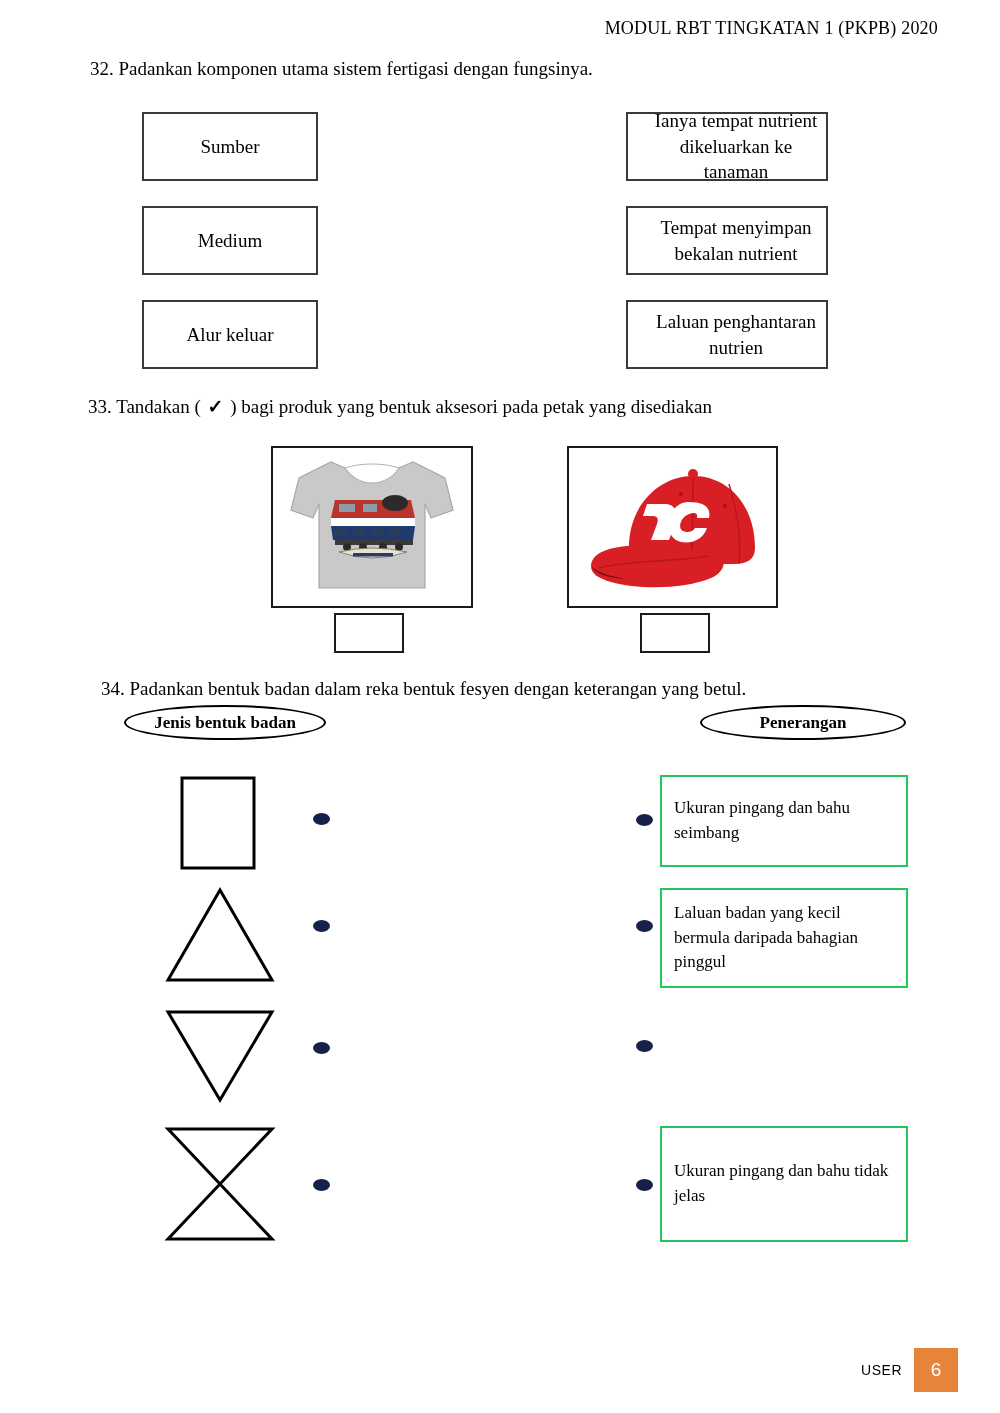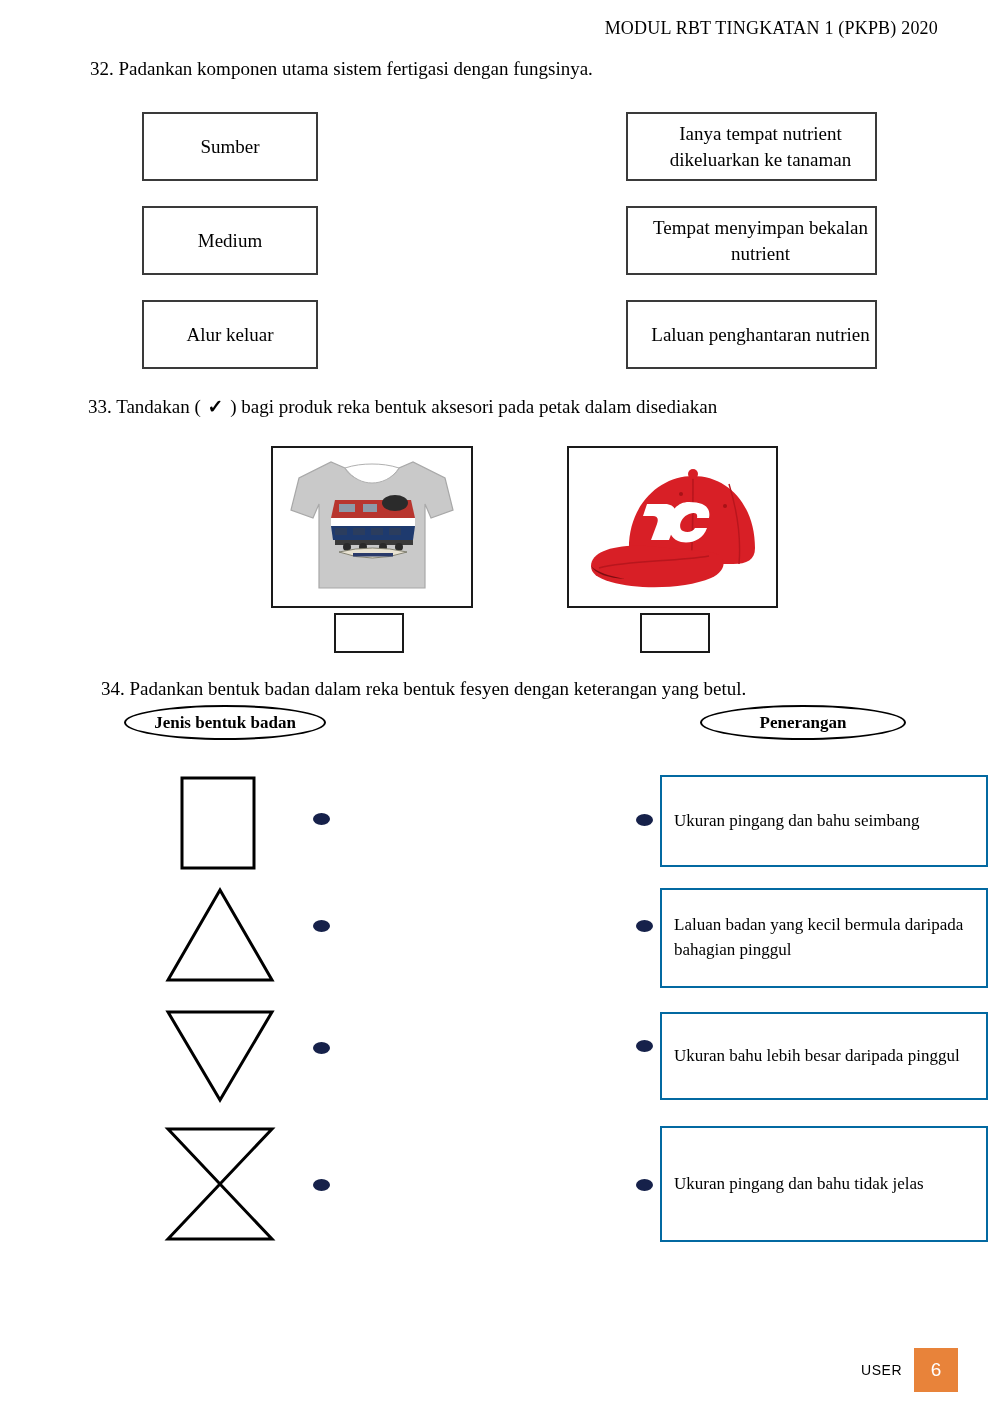--- a/index.html
+++ b/index.html
@@ -53,21 +53,21 @@
     background: #ffffff;
     display: flex;
     align-items: center;
     justify-content: center;
     text-align: center;
     font-size: 19px;
     line-height: 1.35;
     box-sizing: border-box;
   }
   .mbox-left  { left: 142px; width: 176px; height: 69px; }
-  .mbox-right { left: 626px; width: 251px; height: 69px; padding-left: 18px; }
+  .mbox-right { left: 626px; width: 202px; height: 69px; padding-left: 18px; }
   .r1 { top: 112px; }
   .r2 { top: 206px; }
   .r3 { top: 300px; }
 
   
   .pic-frame {
     position: absolute;
     border: 2px solid #1a1a1a;
     background: #ffffff;
     overflow: hidden;
@@ -105,22 +105,22 @@
 
   
   .shape-cell {
     position: absolute;
     left: 150px;
     width: 140px;
   }
   .desc-box {
     position: absolute;
     left: 660px;
-    width: 328px;
-    border: 2px solid #0369a1;
+    width: 248px;
+    border: 2px solid #22c55e;
     background: #ffffff;
     box-sizing: border-box;
     font-size: 17px;
     line-height: 1.45;
     padding: 10px 12px;
     display: flex;
     align-items: center;
   }
 
   .dot {
@@ -182,21 +182,21 @@
     <span>Ianya tempat nutrient dikeluarkan ke tanaman</span>
   </div>
   <div class="mbox mbox-right r2">
     <span>Tempat menyimpan bekalan nutrient</span>
   </div>
   <div class="mbox mbox-right r3">
     <span>Laluan penghantaran nutrien</span>
   </div>
 
   <div class="q-text q33">
-    <span>33. Tandakan ( </span><span class="tick-glyph">✓</span><span> ) bagi produk reka bentuk aksesori pada petak dalam disediakan</span>
+    <span>33. Tandakan ( </span><span class="tick-glyph">✓</span><span> ) bagi produk yang bentuk aksesori pada petak yang disediakan</span>
   </div>
 
   <div class="pic-frame pic-tshirt">
     <svg class="shape-svg" width="198" height="158" viewBox="0 0 198 158">
       <rect x="0" y="0" width="198" height="158" fill="#ffffff"></rect>
 
       <path d="M72 20 L58 14 L26 30 L18 62 L40 70 L46 56 L46 140 L152 140 L152 56 L158 70 L180 62 L172 30 L140 14 L126 20
                C120 30 108 34 99 34 C90 34 78 30 72 20 Z" fill="#c9c9c9" stroke="#a8a8a8" stroke-width="1.2"></path>
 
       <path d="M72 20 C80 31 90 35 99 35 C108 35 119 31 126 20 C117 17 108 16 99 16 C90 16 81 17 72 20 Z" fill="#ffffff" stroke="#b0b0b0" stroke-width="1"></path>
@@ -293,23 +293,20 @@
   <div class="desc-box" style="top:775px; height:92px;">
     <span>Ukuran pingang dan bahu seimbang</span>
   </div>
 
   <div class="dot dot-right" style="top:920px;"></div>
   <div class="desc-box" style="top:888px; height:100px;">
     <span>Laluan badan yang kecil bermula daripada bahagian pinggul</span>
   </div>
 
   <div class="dot dot-right" style="top:1040px;"></div>
-  <div class="desc-box" style="top:1012px; height:88px;">
-    <span>Ukuran bahu lebih besar daripada pinggul</span>
-  </div>
 
   <div class="dot dot-right" style="top:1179px;"></div>
   <div class="desc-box" style="top:1126px; height:116px;">
     <span>Ukuran pingang dan bahu tidak jelas</span>
   </div>
 
   <div class="footer-user">USER</div>
   <div class="footer-page" id="page-badge" style="background: rgb(232, 131, 58);">6</div>
 
 </div>

